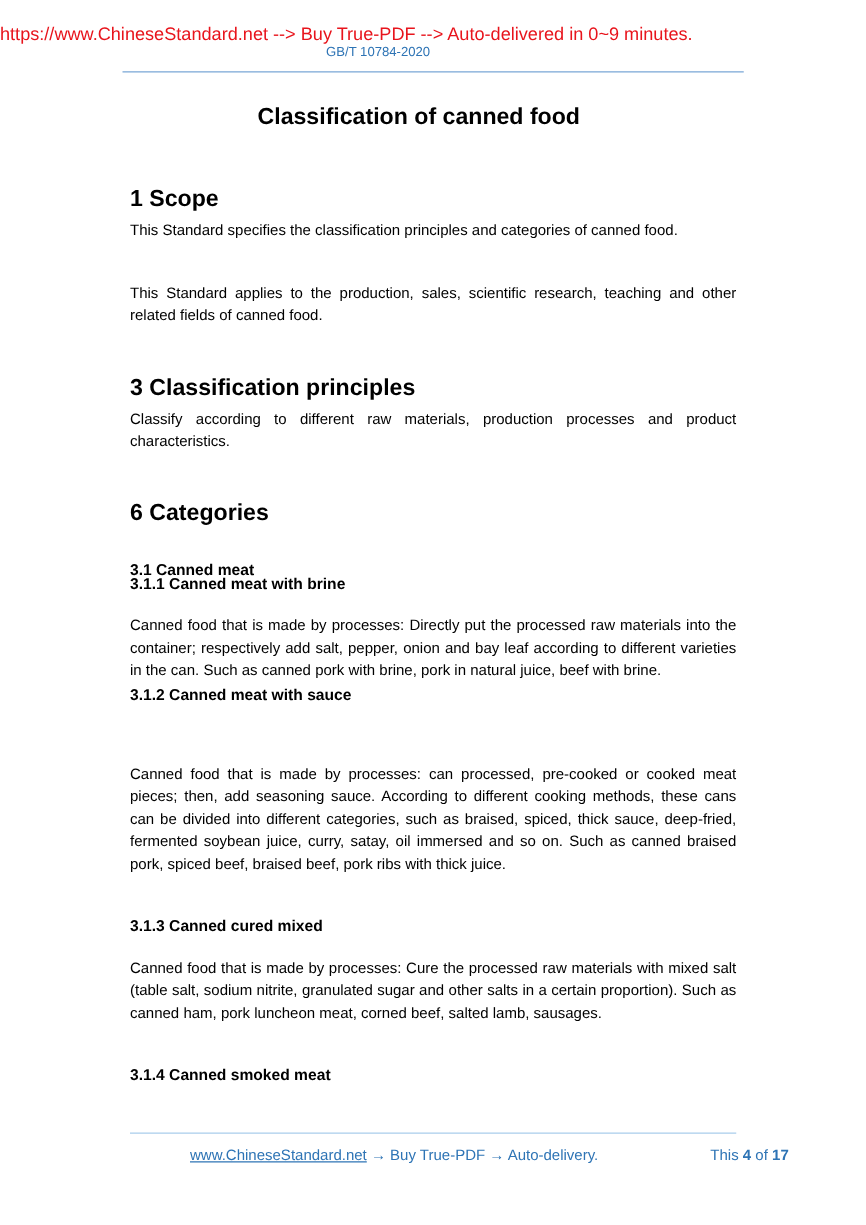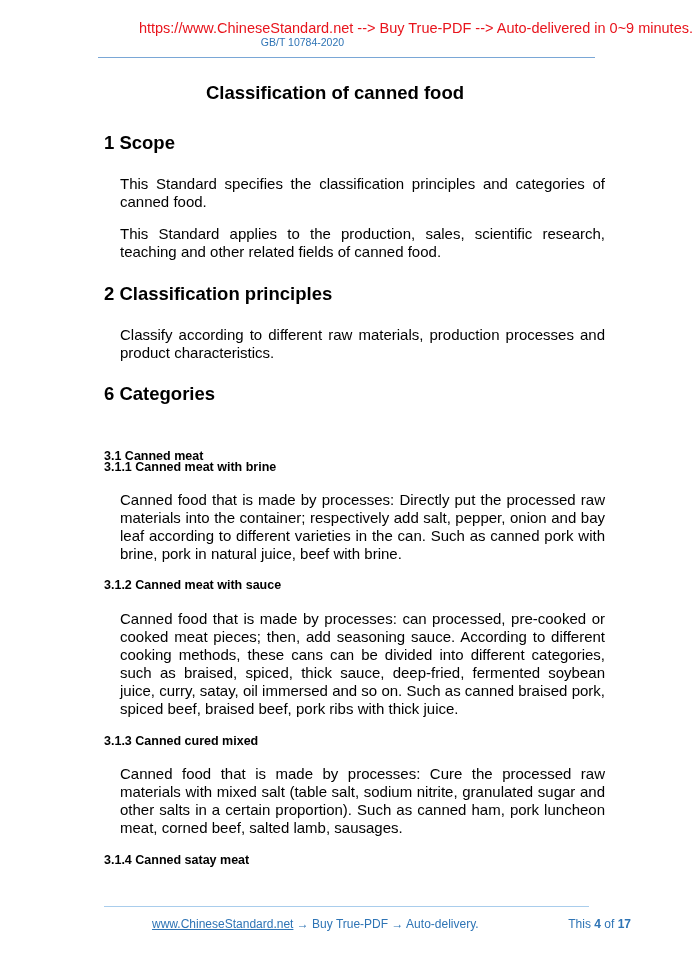--- a/index.html
+++ b/index.html
@@ -13,21 +13,21 @@
       position: relative;
       overflow: hidden;
       font-family: "Liberation Sans", sans-serif;
       color: #000000;
     }
     .top-banner {
       position: absolute;
       left: 0;
       top: 20px;
       width: 693px;
-      text-align: right;
+      text-align: left;
       font-size: 14.5px;
       color: #e8141c;
       line-height: 16px;
       white-space: nowrap;
     }
     .doc-code {
       position: absolute;
       left: 0;
       top: 36px;
       width: 605px;
@@ -60,37 +60,37 @@
       top: 0;
       width: 485px;
     }
     .h1 {
       position: absolute;
       left: 0;
       font-size: 18.5px;
       font-weight: bold;
       line-height: 22px;
       white-space: nowrap;
+      margin-top: 16px;
     }
     .h3 {
       position: absolute;
       left: 0;
       font-size: 12.5px;
       font-weight: bold;
       line-height: 16px;
       white-space: nowrap;
     }
     .para {
       position: absolute;
       left: 0;
       width: 485px;
-      font-size: 15px;
+      font-size: 12px;
       line-height: 18px;
       text-align: justify;
-      margin-left: 16px;
     }
     .footer-rule {
       position: absolute;
       left: 104px;
       top: 906px;
       width: 485px;
       height: 0;
       border-top: 1px solid #a9cdec;
     }
     .footer {
@@ -125,37 +125,37 @@
 <div class="doc-code">GB/T 10784-2020</div>
 <div class="header-rule"></div>
 
 <div class="title">Classification of canned food</div>
 
 <div class="content">
   <div class="h1" style="top:132px;">1 Scope</div>
   <div class="para" style="top:175px;">This Standard specifies the classification principles and categories of canned food.</div>
   <div class="para" style="top:225px;">This Standard applies to the production, sales, scientific research, teaching and other related fields of canned food.</div>
 
-  <div class="h1" style="top:283px;">2 Classification principles</div>
+  <div class="h1" style="top:283px;">3 Classification principles</div>
   <div class="para" style="top:326px;">Classify according to different raw materials, production processes and product characteristics.</div>
 
   <div class="h1" style="top:383px;">6 Categories</div>
 
   <div class="h3" style="top:428px;margin-top:20px;">3.1 Canned meat</div>
 
   <div class="h3" style="top:459px;">3.1.1 Canned meat with brine</div>
   <div class="para" style="top:491px;">Canned food that is made by processes: Directly put the processed raw materials into the container; respectively add salt, pepper, onion and bay leaf according to different varieties in the can. Such as canned pork with brine, pork in natural juice, beef with brine.</div>
 
-  <div class="h3" style="top:577px;">3.1.2 Canned meat with sauce</div>
+  <div class="h3" style="top:548px;">3.1.2 Canned meat with sauce</div>
   <div class="para" style="top:610px;">Canned food that is made by processes: can processed, pre-cooked or cooked meat pieces; then, add seasoning sauce. According to different cooking methods, these cans can be divided into different categories, such as braised, spiced, thick sauce, deep-fried, fermented soybean juice, curry, satay, oil immersed and so on. Such as canned braised pork, spiced beef, braised beef, pork ribs with thick juice.</div>
 
   <div class="h3" style="top:733px;">3.1.3 Canned cured mixed</div>
   <div class="para" style="top:765px;">Canned food that is made by processes: Cure the processed raw materials with mixed salt (table salt, sodium nitrite, granulated sugar and other salts in a certain proportion). Such as canned ham, pork luncheon meat, corned beef, salted lamb, sausages.</div>
 
-  <div class="h3" style="top:852px;">3.1.4 Canned satay meat</div>
+  <div class="h3" style="top:852px;">3.1.4 Canned smoked meat</div>
 </div>
 
 <div class="footer-rule"></div>
 
 <div class="footer">
   <a class="footer-link">www.ChineseStandard.net</a><span> → Buy True-PDF → Auto-delivery.</span>
   <span class="footer-page">
     <span>This</span>
     <b>4</b>
     <span>of</span>

